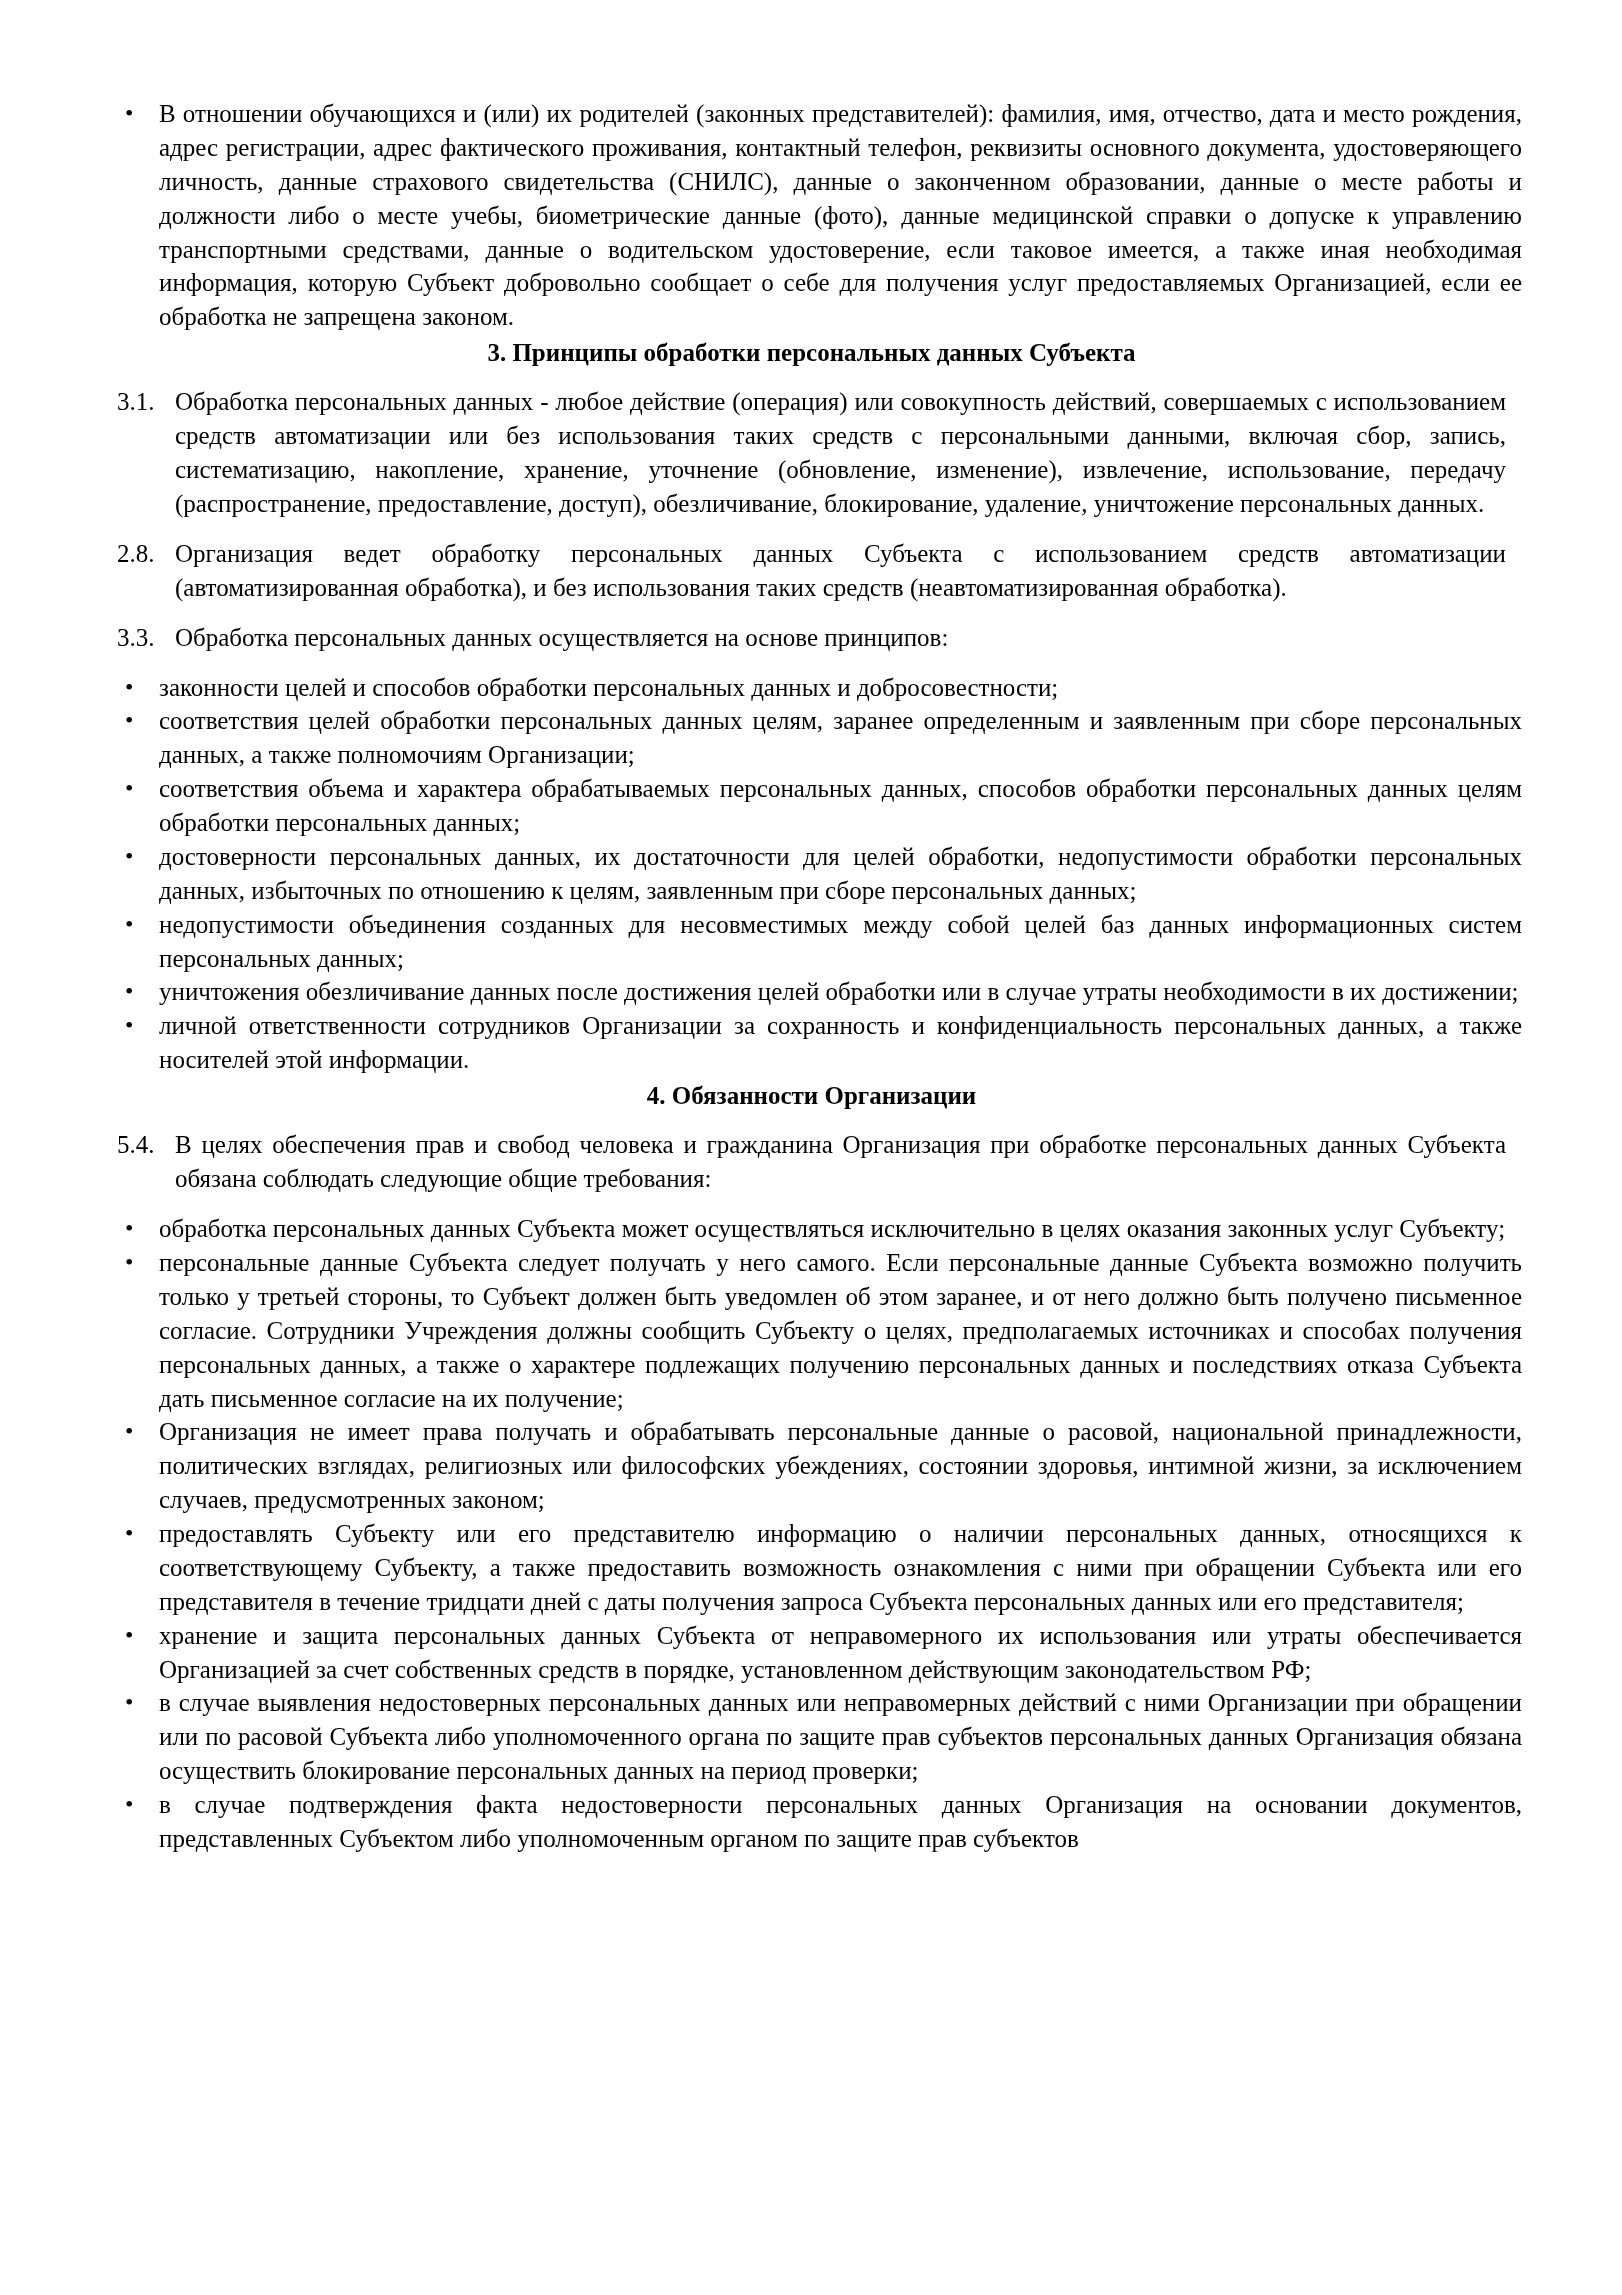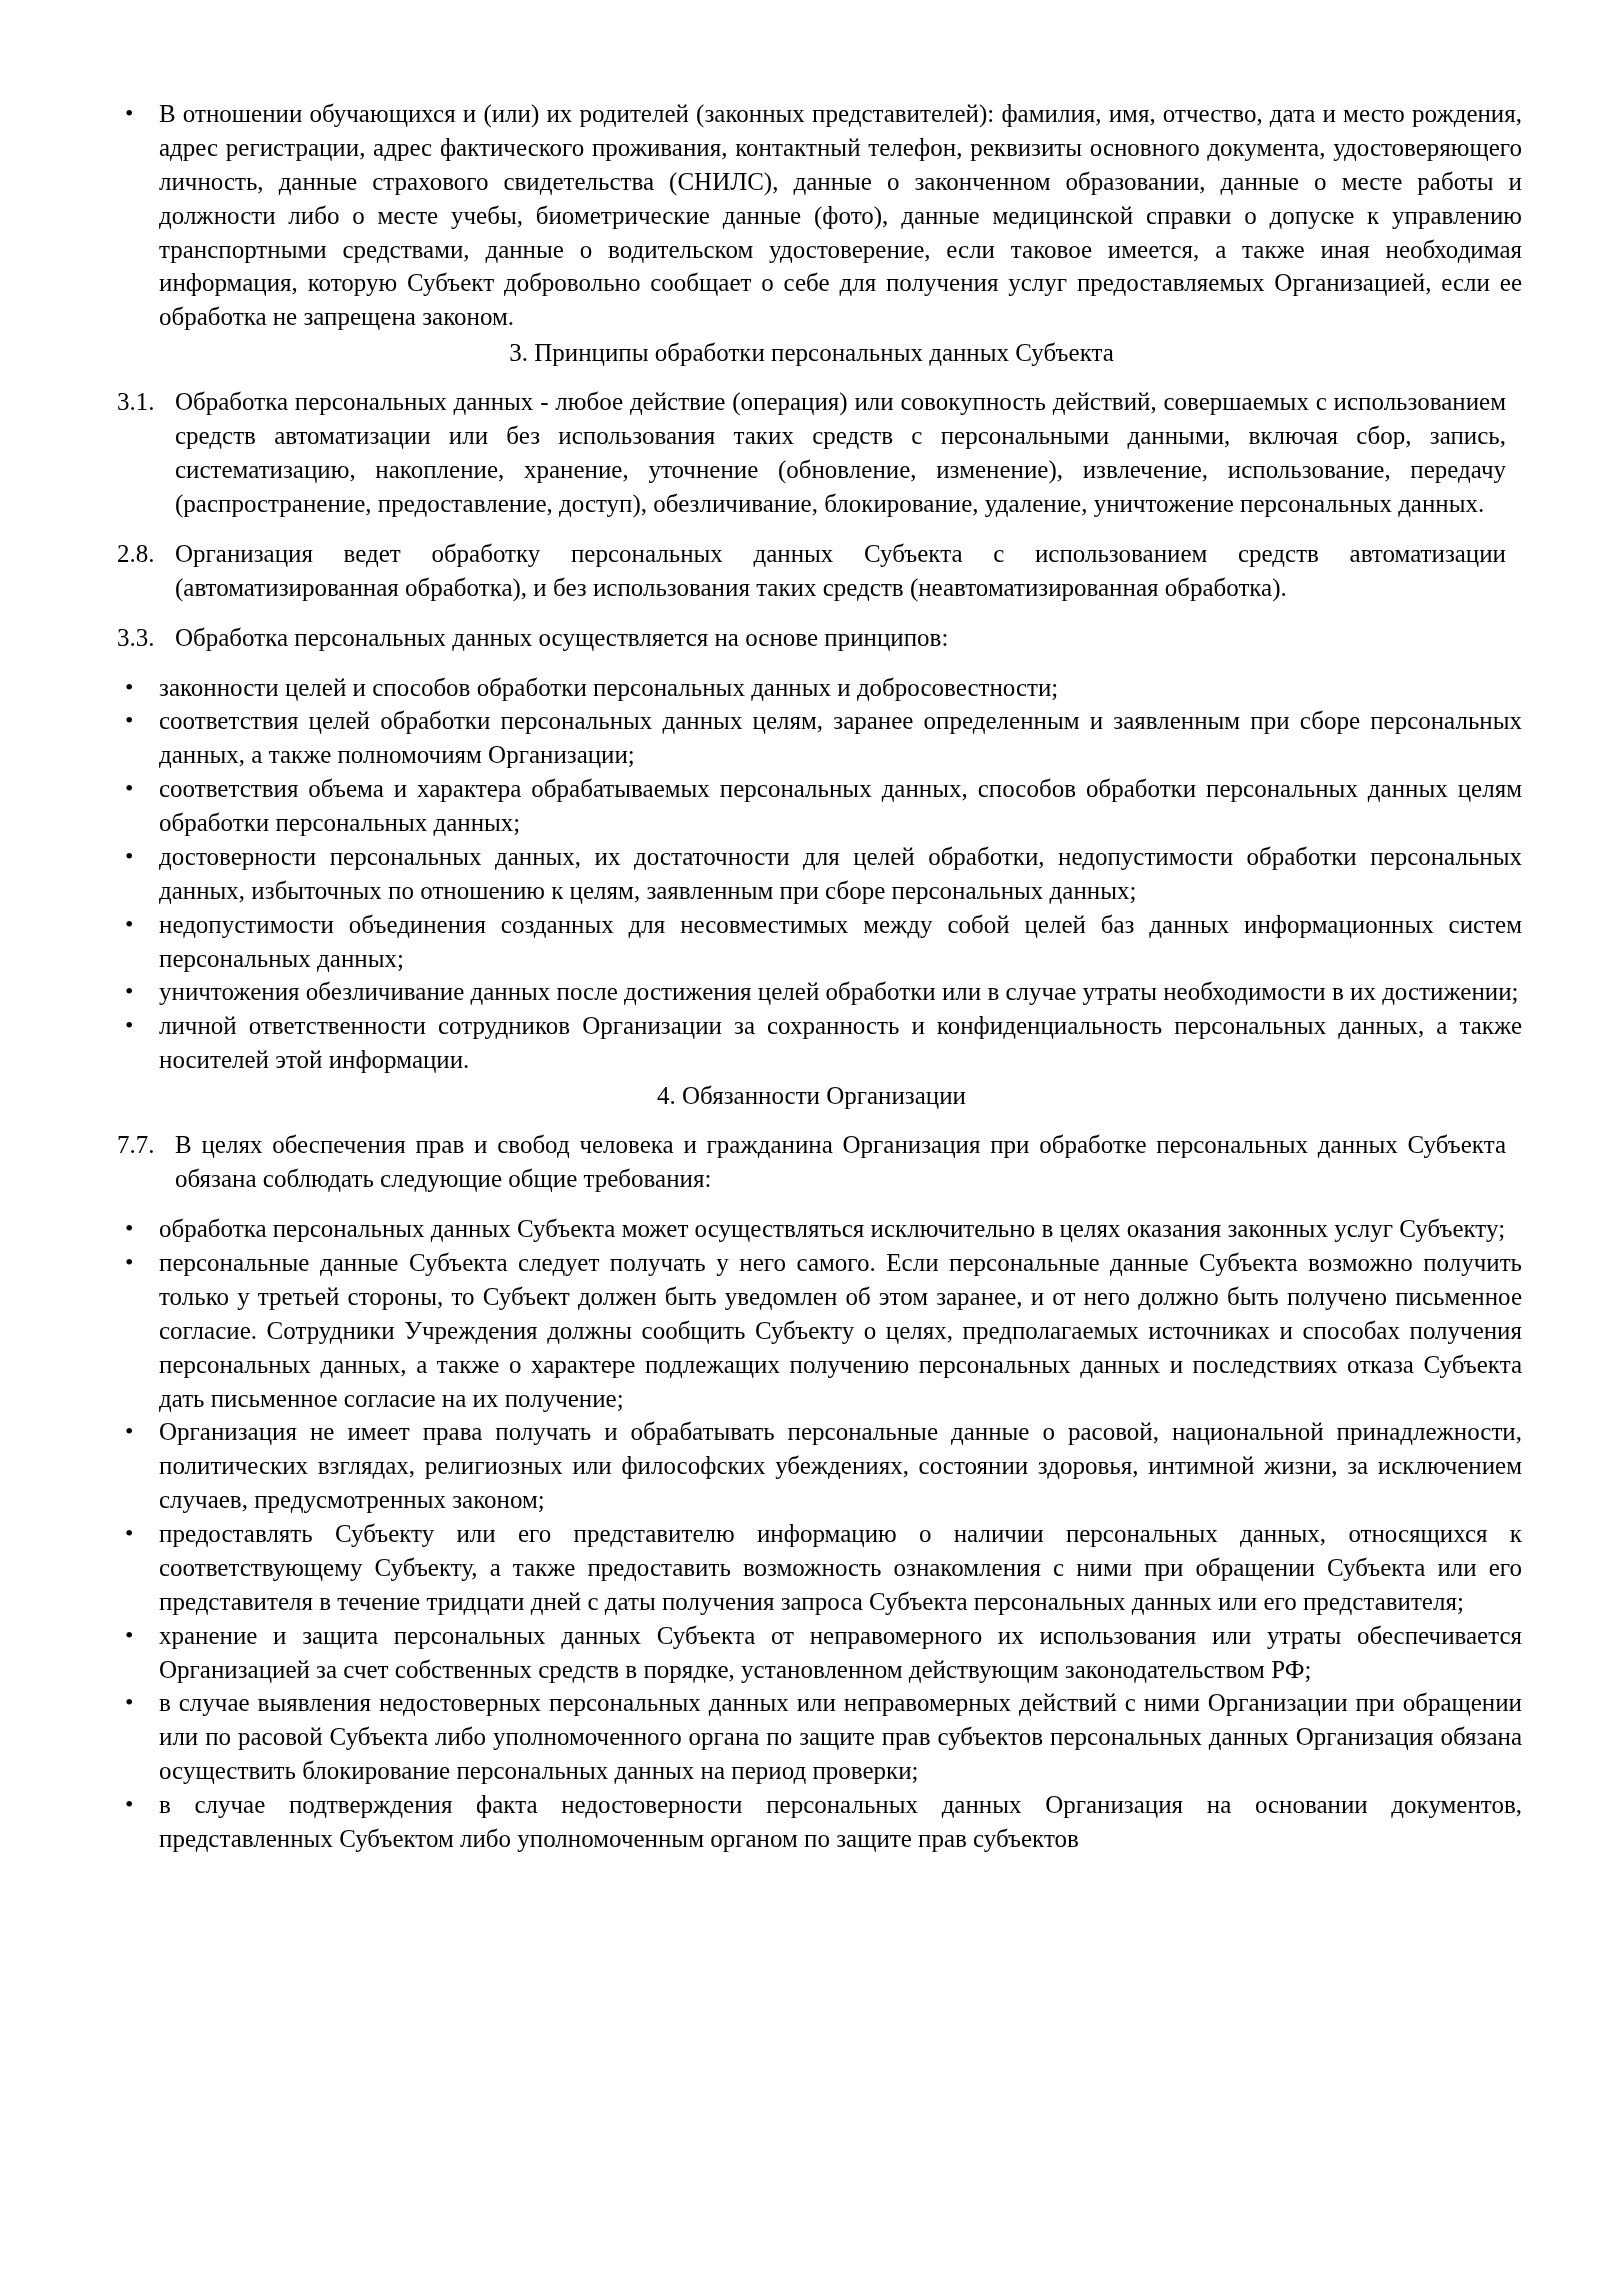--- a/index.html
+++ b/index.html
@@ -24,21 +24,21 @@
   .doc {
     font-size: 25px;
     line-height: 1.355;
     text-align: justify;
     text-justify: inter-word;
   }
 
   
   .heading {
     text-align: center;
-    font-weight: normal;
+    font-weight: bold;
     margin: 1.6px 0 1.6px 0;
     line-height: 1.35;
   }
 
   
   .numpara {
     display: flex;
     align-items: flex-start;
     margin: 16px;
   }
@@ -138,21 +138,21 @@
     </div>
 
     <div class="bullet">
       <span class="dot">•</span>
       <span class="body">личной ответственности сотрудников Организации за сохранность и конфиденциальность персональных данных, а также носителей этой информации.</span>
     </div>
 
     <div class="heading">4.    Обязанности Организации</div>
 
     <div class="numpara">
-      <span class="num">7.7.</span>
+      <span class="num">5.4.</span>
       <span class="body">В целях обеспечения прав и свобод человека и гражданина Организация при обработке персональных данных Субъекта обязана соблюдать следующие общие требования:</span>
     </div>
 
     <div class="bullet">
       <span class="dot">•</span>
       <span class="body">обработка персональных данных Субъекта может осуществляться исключительно в целях оказания законных услуг Субъекту;</span>
     </div>
 
     <div class="bullet">
       <span class="dot">•</span>

